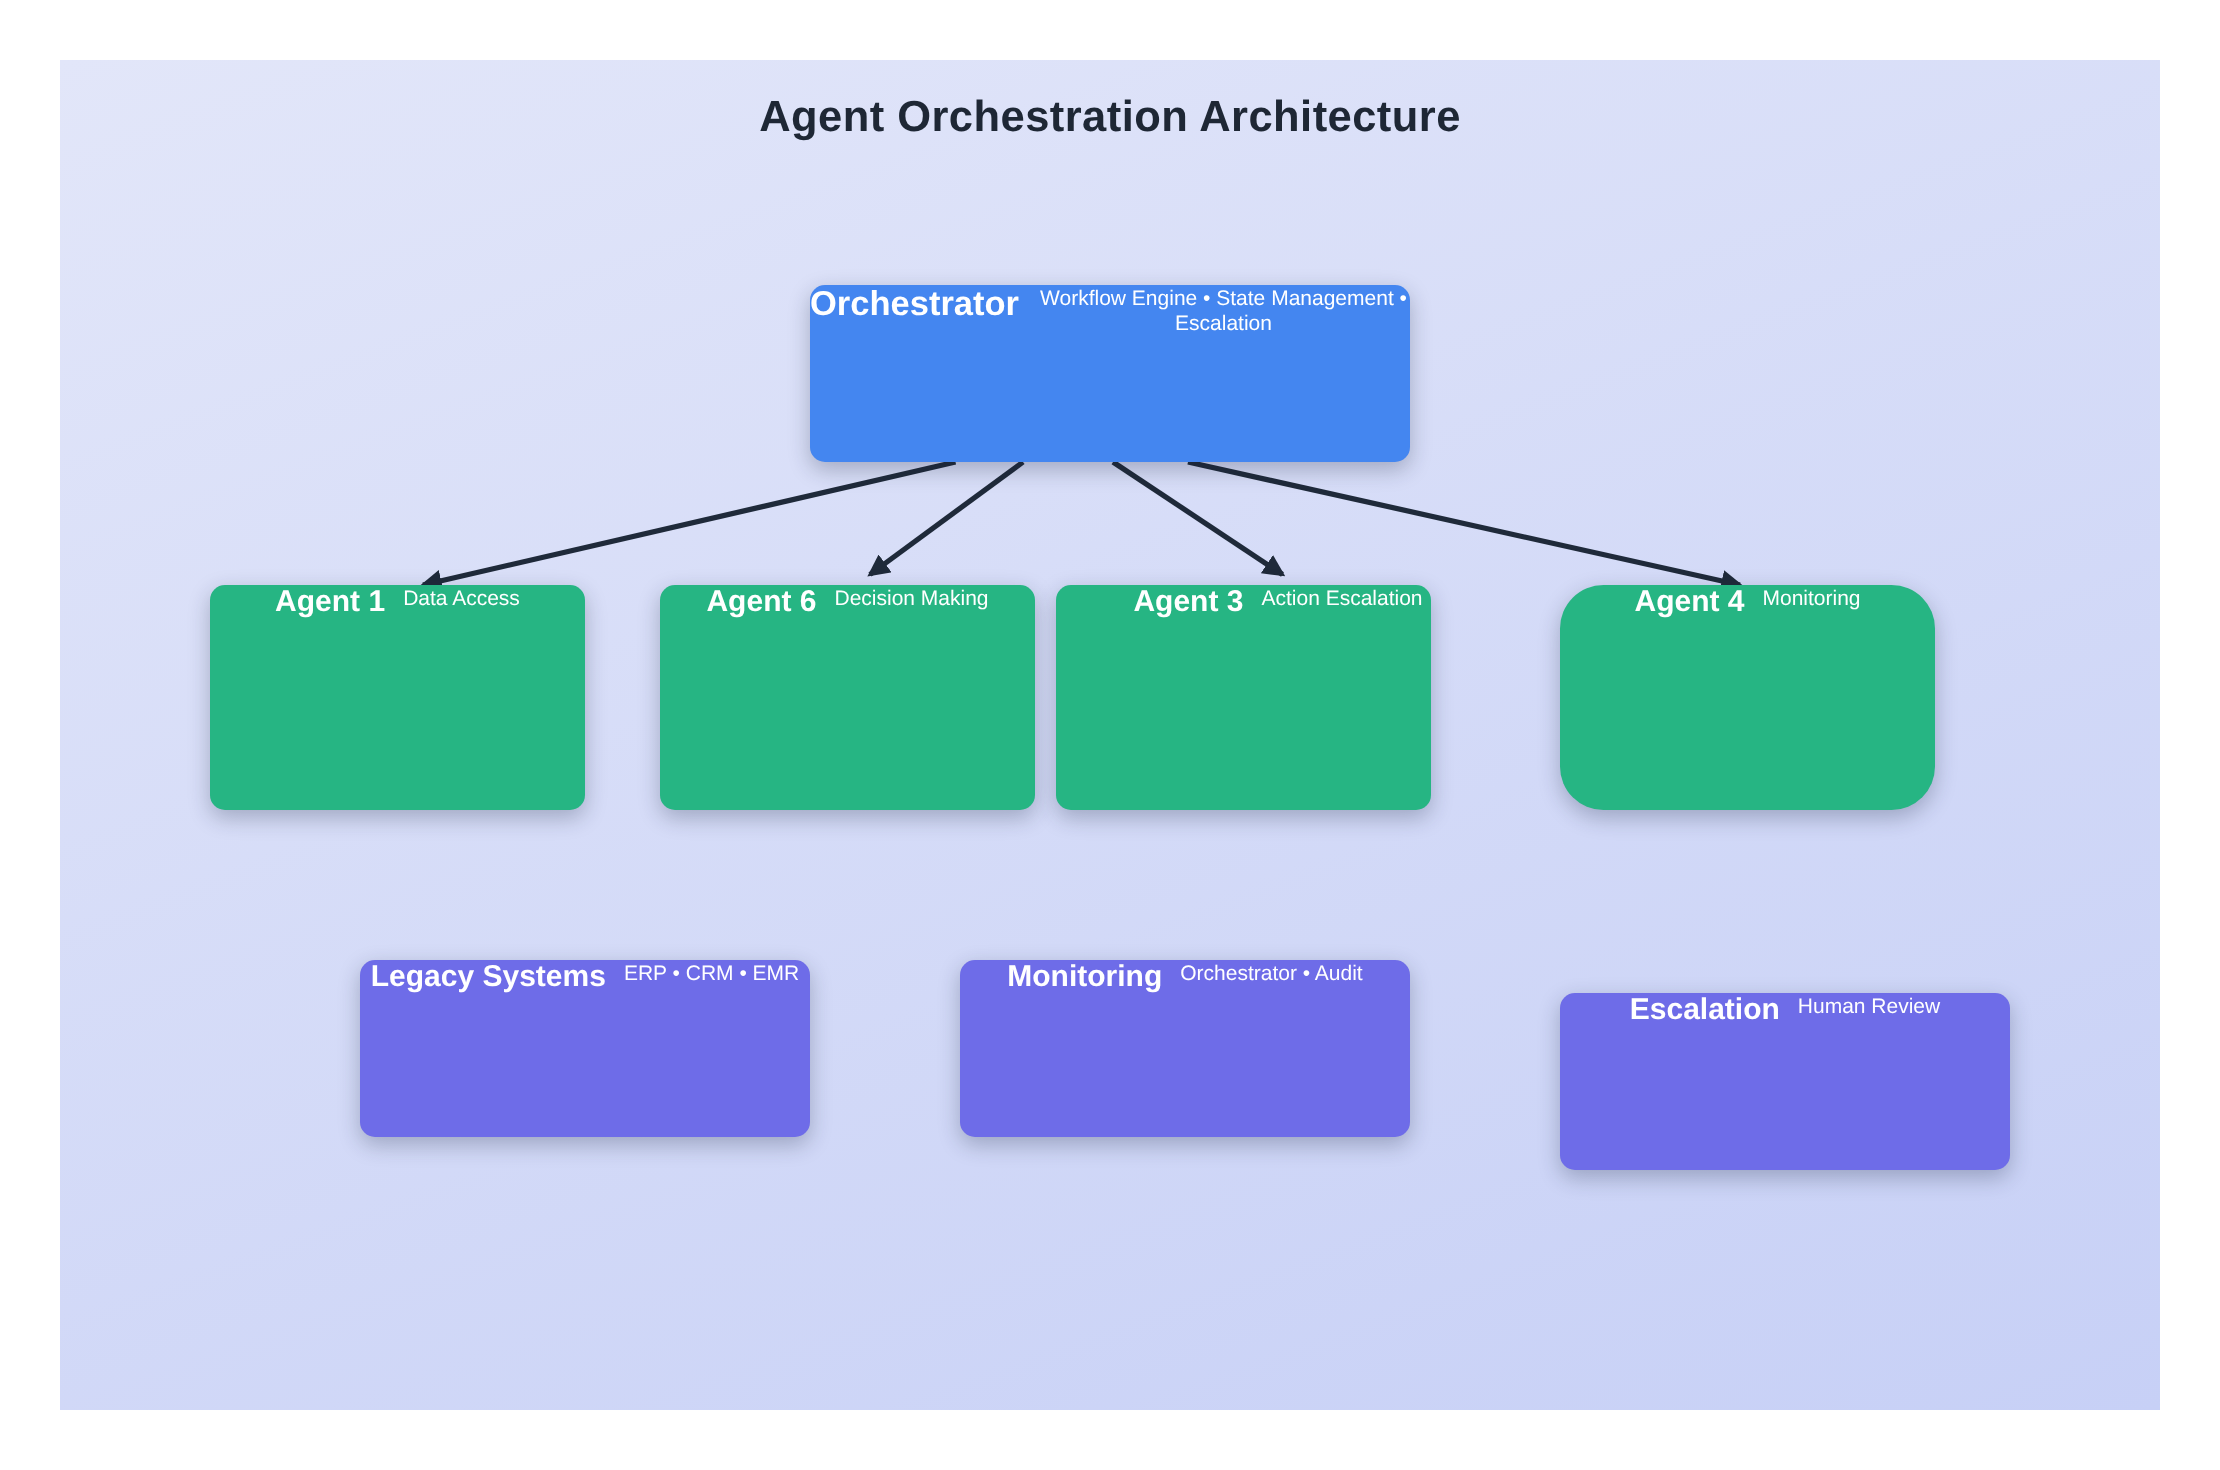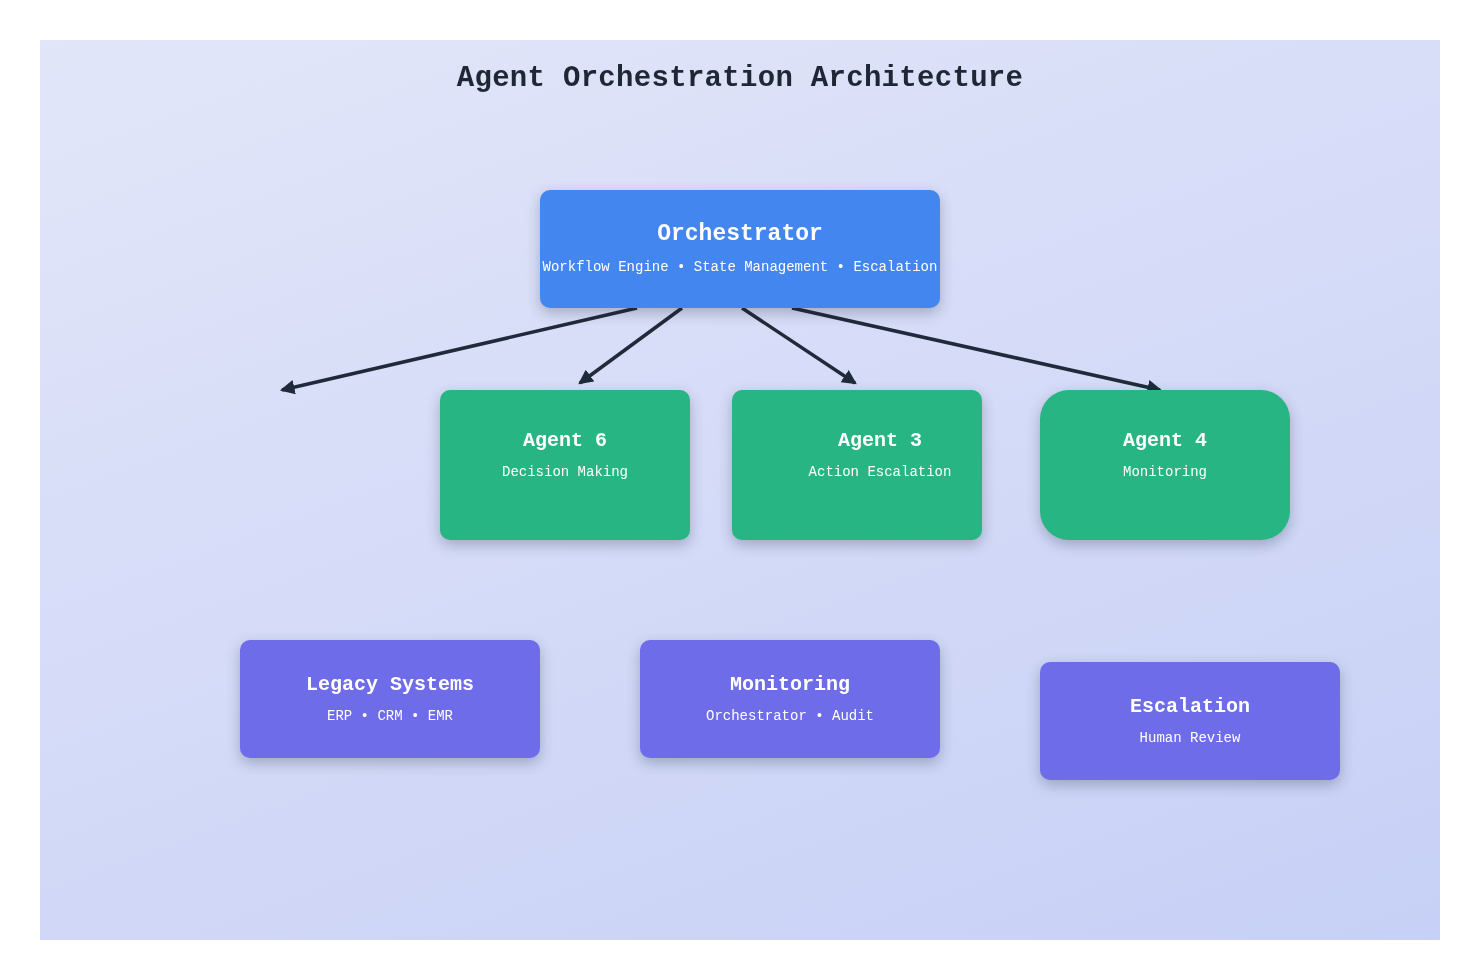--- a/index.html
+++ b/index.html
@@ -10,21 +10,20 @@
     position: relative;
     background: #ffffff;
     font-family: "Liberation Sans", sans-serif;
     overflow: hidden;
   }
   .panel {
     position: absolute;
     left: 40px; top: 40px;
     width: 1400px; height: 900px;
     background: linear-gradient(160deg, var(--bg-start, #e2e6f9) 0%, var(--bg-end, #c7d0f6) 100%);
-    font-family: Liberation Mono, monospace;
   }
   .diagram-title {
     position: absolute;
     left: 0; top: 22px;
     width: 100%;
     margin: 0;
     text-align: center;
     font-size: 29px;
     font-weight: bold;
     color: #1e2735;
@@ -35,21 +34,21 @@
     left: 0; top: 0;
     width: 1400px; height: 900px;
     pointer-events: none;
   }
   .node {
     position: absolute;
     border-radius: 10px;
     color: #ffffff;
     text-align: center;
     display: flex;
-    flex-direction: column;
+    flex-direction: row;
     justify-content: center;
     gap: 12px;
     box-shadow: 0 5px 14px rgba(25, 35, 60, 0.28);
   }
   .node-title {
     font-weight: bold;
     font-size: 20px;
     line-height: 1.1;
   }
   .node-sub {
@@ -63,21 +62,21 @@
   }
   .orchestrator .node-title { font-size: 23px; }
   .agent {
     top: 350px;
     width: 250px; height: 150px;
     background: var(--agent, #26b583);
     padding-bottom: 20px;
   }
   .agent-0 { left: 100px; }
   .agent-1 { left: 400px; }
-  .agent-2 { left: 692px; padding-left: 46px; }
+  .agent-2 { left: 664px; padding-left: 46px; }
   .agent-3 { left: 1000px; border-radius: 29px; }
   .system {
     top: 600px;
     width: 300px; height: 118px;
     background: var(--system, #6e6ce8);
   }
   .system-0 { left: 200px; }
   .system-1 { left: 600px; }
   .system-2 { left: 1000px; margin-top: 22px; }
   .arrow-line {
@@ -103,20 +102,24 @@
     <line class="arrow-line" x1="642" y1="268" x2="540" y2="343" marker-end="url(#arrowhead)"></line>
     <line class="arrow-line" x1="702" y1="268" x2="815" y2="343" marker-end="url(#arrowhead)"></line>
     <line class="arrow-line" x1="752" y1="268" x2="1120" y2="350" marker-end="url(#arrowhead)"></line>
   </svg>
 
   <div class="node orchestrator">
     <div class="node-title">Orchestrator</div>
     <div class="node-sub">Workflow Engine • State Management • Escalation</div>
   </div>
 
+  <div class="node agent agent-0">
+    <div class="node-title">Agent 1</div>
+    <div class="node-sub">Data Access</div>
+  </div>
 
   <div class="node agent agent-1">
     <div class="node-title">Agent 6</div>
     <div class="node-sub">Decision Making</div>
   </div>
 
   <div class="node agent agent-2">
     <div class="node-title">Agent 3</div>
     <div class="node-sub">Action Escalation</div>
   </div>

